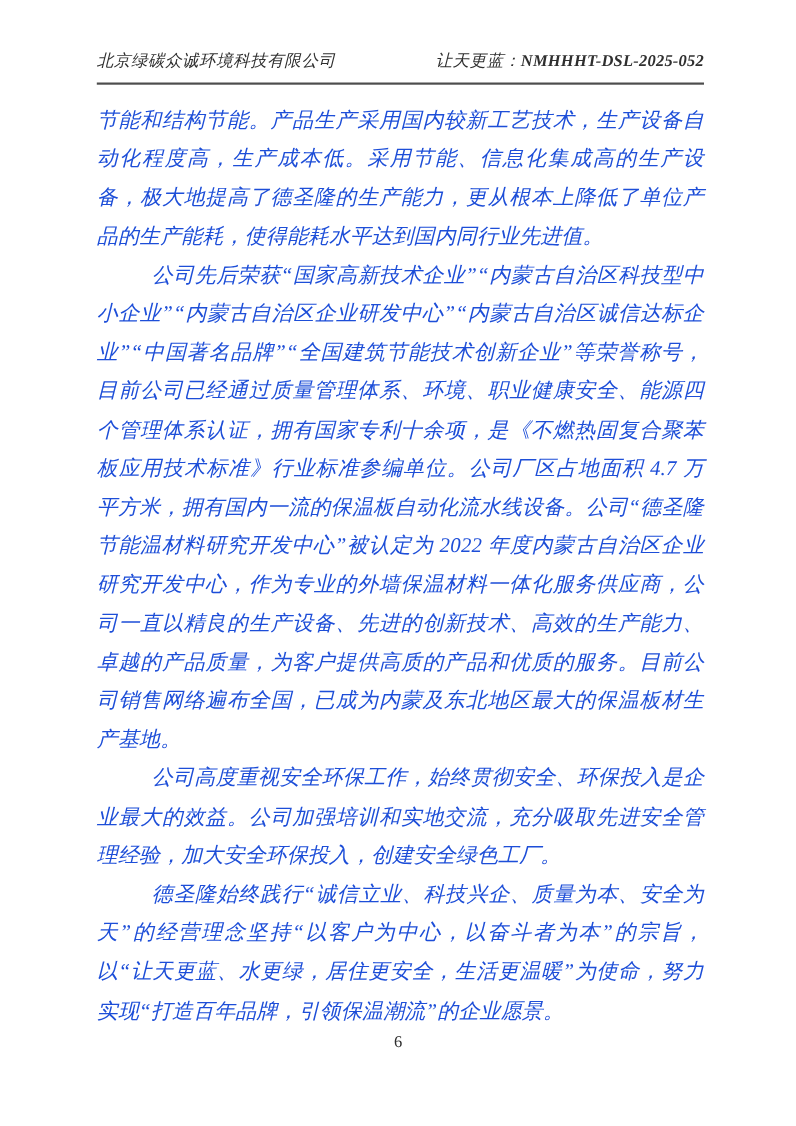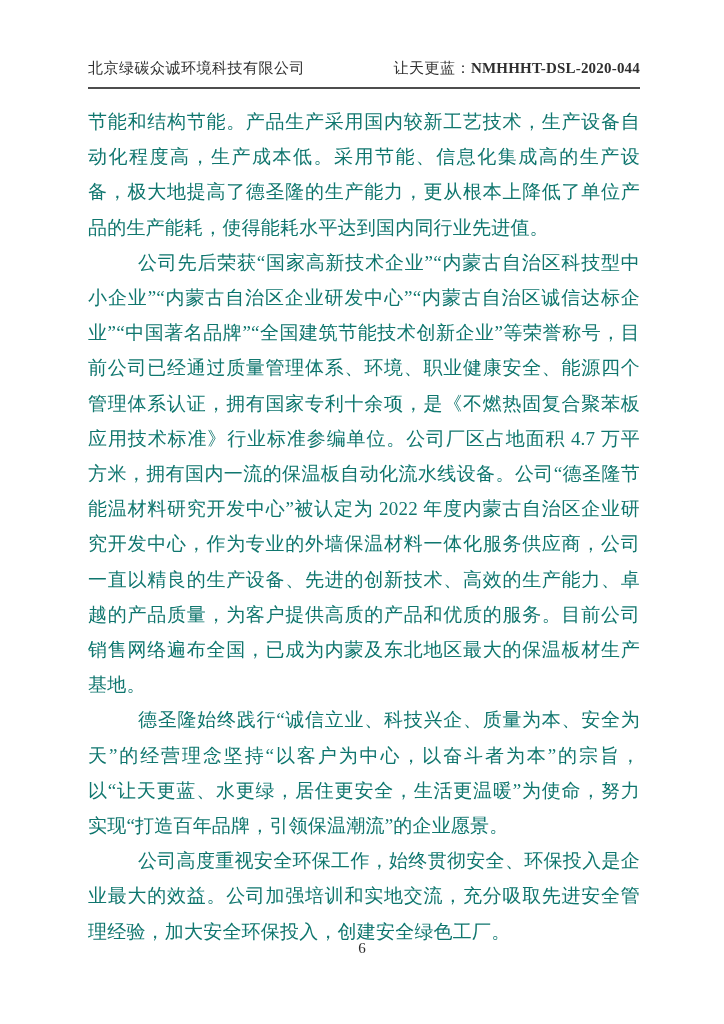--- a/index.html
+++ b/index.html
@@ -15,21 +15,22 @@
     background: #ffffff;
     font-family: "Liberation Serif", "DejaVu Serif", serif;
     color: #2d2d2d;
     overflow: hidden;
     box-sizing: border-box;
   }
   .content {
     position: absolute;
     left: 88px;
     width: 552px;
-    top: 12px;
+    top: 0;
+    font-style: italic;
   }
   .page-header {
     display: flex;
     justify-content: space-between;
     align-items: flex-end;
     padding-top: 46px;
     padding-bottom: 9px;
     border-bottom: 2px solid #4d4d4d;
     font-size: 15px;
     line-height: 20px;
@@ -46,21 +47,21 @@
   .doc-body {
     margin-top: 15px;
   }
   .para {
     margin: 0;
     font-size: 19px;
     line-height: 35.2px;
     text-align: justify;
     text-justify: inter-ideograph;
     letter-spacing: 0.2px;
-    color: #0f766e;
+    color: #1d4ed8;
   }
   .para.indent {
     text-indent: 50px;
   }
   .page-footer {
     position: absolute;
     left: 0;
     right: 0;
     top: 940px;
     text-align: center;
@@ -68,29 +69,29 @@
     color: #2d2d2d;
   }
 </style>
 </head>
 <body>
 
 <div class="page">
   <div class="content">
     <header class="page-header">
       <span>北京绿碳众诚环境科技有限公司</span>
-      <span class="archive-number"><span>让天更蓝：</span><span class="num">NMHHHT-DSL-2020-044</span></span>
+      <span class="archive-number"><span>让天更蓝：</span><span class="num">NMHHHT-DSL-2025-052</span></span>
     </header>
 
     <main class="doc-body">
       <div>
           <p class="para">节能和结构节能。产品生产采用国内较新工艺技术，生产设备自动化程度高，生产成本低。采用节能、信息化集成高的生产设备，极大地提高了德圣隆的生产能力，更从根本上降低了单位产品的生产能耗，使得能耗水平达到国内同行业先进值。</p>
           <p class="para indent">公司先后荣获“国家高新技术企业”“内蒙古自治区科技型中小企业”“内蒙古自治区企业研发中心”“内蒙古自治区诚信达标企业”“中国著名品牌”“全国建筑节能技术创新企业”等荣誉称号，目前公司已经通过质量管理体系、环境、职业健康安全、能源四个管理体系认证，拥有国家专利十余项，是《不燃热固复合聚苯板应用技术标准》行业标准参编单位。公司厂区占地面积 4.7 万平方米，拥有国内一流的保温板自动化流水线设备。公司“德圣隆节能温材料研究开发中心”被认定为 2022 年度内蒙古自治区企业研究开发中心，作为专业的外墙保温材料一体化服务供应商，公司一直以精良的生产设备、先进的创新技术、高效的生产能力、卓越的产品质量，为客户提供高质的产品和优质的服务。目前公司销售网络遍布全国，已成为内蒙及东北地区最大的保温板材生产基地。</p>
+          <p class="para indent">公司高度重视安全环保工作，始终贯彻安全、环保投入是企业最大的效益。公司加强培训和实地交流，充分吸取先进安全管理经验，加大安全环保投入，创建安全绿色工厂。</p>
           <p class="para indent">德圣隆始终践行“诚信立业、科技兴企、质量为本、安全为天”的经营理念坚持“以客户为中心，以奋斗者为本”的宗旨，以“让天更蓝、水更绿，居住更安全，生活更温暖”为使命，努力实现“打造百年品牌，引领保温潮流”的企业愿景。</p>
-          <p class="para indent">公司高度重视安全环保工作，始终贯彻安全、环保投入是企业最大的效益。公司加强培训和实地交流，充分吸取先进安全管理经验，加大安全环保投入，创建安全绿色工厂。</p>
         </div>
     </main>
   </div>
 
   <footer class="page-footer">
     <span>6</span>
   </footer>
 </div>
 
 </body></html>

